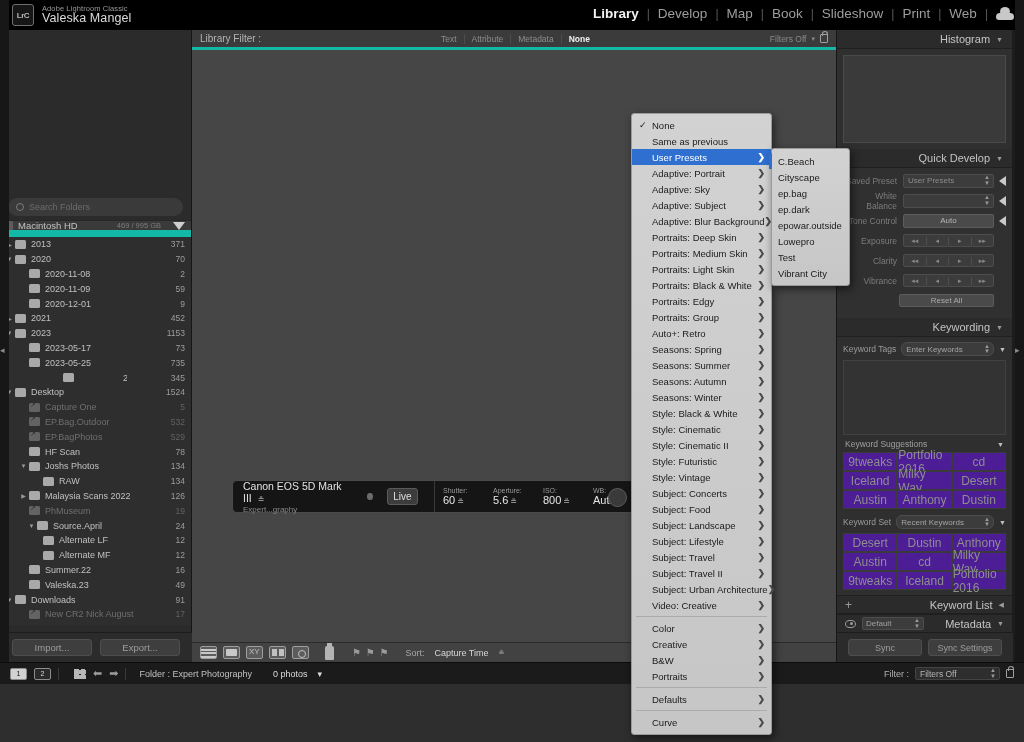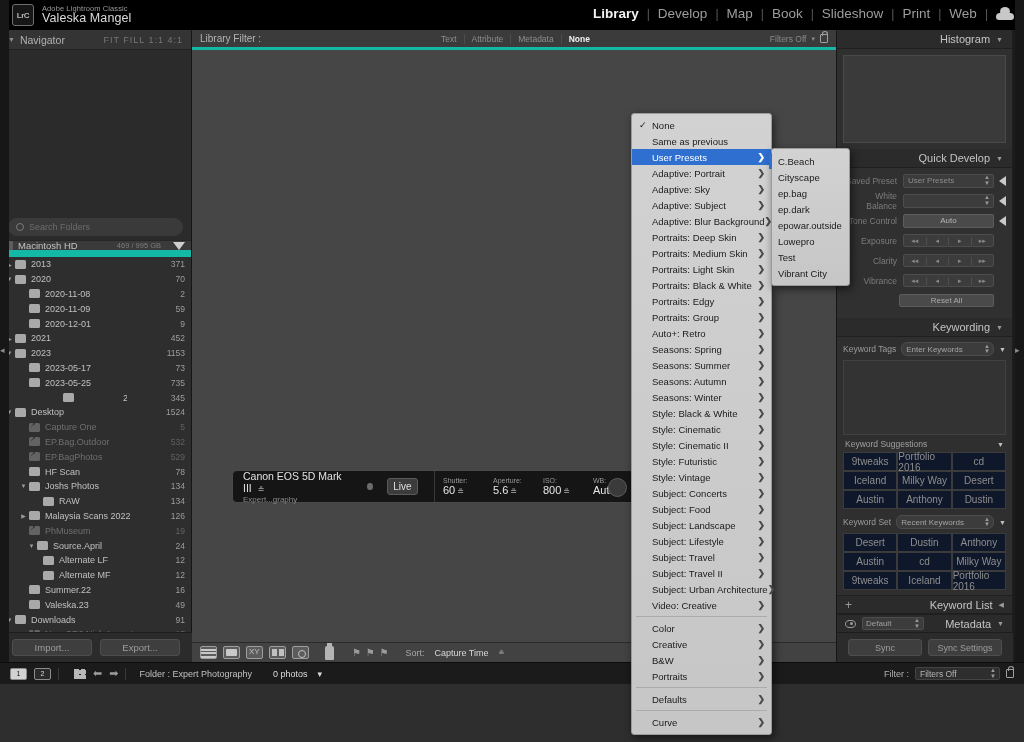--- a/index.html
+++ b/index.html
@@ -80,21 +80,21 @@
   .ftab { font-size:8.5px; color:#8e8e8e; padding:0 7px; border-right:1px solid #4d4d4d; }
   .ftab:last-child { border-right:none; }
   .ftab.active { color:#f0f0f0; font-weight:bold; }
   .filter-right { margin-left:auto; display:flex; align-items:center; gap:5px; font-size:8.5px; color:#8a8a8a; }
   .lock-ico { width:8px;height:9px;border:1.3px solid #a0a0a0;border-radius:1px;position:relative;}
   .lock-ico::before{content:"";position:absolute;left:1.3px;top:-4px;width:4px;height:4px;border:1.3px solid #a0a0a0;border-bottom:none;border-radius:3px 3px 0 0;}
 
   .grid-area { position:absolute; left:0; top:20px; width:644px; height:592px; background:#464646; }
 
   
-  .tether { position:absolute; left:40px; top:440px; width:404px; height:33px; background:#151515;
+  .tether { position:absolute; left:40px; top:450px; width:404px; height:33px; background:#151515;
       border:1px solid #4a4a4a; border-radius:5px; display:flex; align-items:center; }
   .t-cam { padding-left:10px; width:155px; }
   .t-cam-name { font-size:10.5px; color:#e2e2e2; }
   .t-cam-name .st { font-size:8px; color:#b0b0b0; margin-left:3px; }
   .t-cam-sub { font-size:8px; color:#8c8c8c; margin-top:1px; }
   .t-dot { width:7px;height:7px;border-radius:50%;background:#6b6b6b; margin-left:18px; }
   .t-live { margin-left:14px; width:42px;height:17px;background:#3c3c3c;border:1px solid #5a5a5a;border-radius:3px;
      font-size:10px;color:#e0e0e0;display:flex;align-items:center;justify-content:center;}
   .t-settings { display:flex; margin-left:16px; border-left:1px solid #3a3a3a; height:100%; align-items:center;}
   .t-item { width:50px; text-align:left; padding-left:8px; }
@@ -145,21 +145,21 @@
      border-radius:2px; font-size:8px; color:#aaa; display:flex; align-items:center; justify-content:center;}
   .kw-body { background:#2f2f2f; padding:5px 6px; }
   .kw-row { display:flex; align-items:center; gap:5px; margin-bottom:4px; }
   .kw-lab { font-size:8.5px; color:#9c9c9c; white-space:nowrap; }
   .kw-input { flex:1; height:14px; background:#3c3c3c; border:1px solid #4d4d4d; border-radius:6px;
      font-size:8px; color:#a4a4a4; display:flex; align-items:center; padding:0 4px; position:relative;}
   .kw-caret { font-size:7px; color:#c0c0c0; }
   .kw-area { height:75px; background:#333; border:1px solid #414141; }
   .kw-sugg-head { display:flex; align-items:center; font-size:8.5px; color:#a0a0a0; padding:4px 2px 3px 2px; }
   .kw-grid { display:grid; grid-template-columns:repeat(3,1fr); }
-  .kw-cell { height:19px; border:1px solid #3b3b3b; background:#0f172a; font-size:10px; color:#8e8e8e;
+  .kw-cell { height:19px; border:1px solid #3b3b3b; background:#4c1d95; font-size:12px; color:#8e8e8e;
      display:flex; align-items:center; justify-content:center; }
   .rp-bar { height:19px; background:#2b2b2b; display:flex; align-items:center; padding:0 8px;
      font-size:11px; color:#c4c4c4; border-top:1px solid #1f1f1f; border-bottom:1px solid #1f1f1f;}
   .plus-ico { font-size:12px; color:#9a9a9a; margin-right:auto; }
   .meta-sel { width:62px; height:13px; background:#3c3c3c; border:1px solid #4d4d4d; border-radius:2px;
      font-size:8px; color:#a0a0a0; display:flex; align-items:center; padding:0 3px; margin-left:6px; position:relative;}
   .eye-ico { width:11px;height:8px;border:1px solid #9a9a9a;border-radius:50% / 60%; position:relative;}
   .eye-ico::after{content:"";position:absolute;left:3.5px;top:1.5px;width:3px;height:3px;background:#9a9a9a;border-radius:50%;}
   .rp-bottom { height:68px; background:#2f2f2f; }
   .rp-sync { position:absolute; left:0; bottom:0; width:176px; height:30px; display:flex; align-items:center;
@@ -234,25 +234,20 @@
         <span class="mod-sep">|</span>
         <span class="mod">Print</span>
         <span class="mod-sep">|</span>
         <span class="mod">Web</span>
         <span class="mod-sep">|</span>
         <span class="cloud-icon"></span>
       </div>
   </div>
 
   <div class="leftpanel">
-    <div class="panel-head">
-      <span class="tri">▼</span>
-      <span>Navigator</span>
-      <span class="nav-head-right">FIT FILL 1:1 4:1</span>
-    </div>
     <div class="navigator-preview"></div>
 
     <div class="searchbar">
       <span class="mag"></span>
       <span class="ph">Search Folders</span>
     </div>
 
     <div class="folders-head">
       <span class="vol-swatch"></span>
       <span>Macintosh HD</span>

